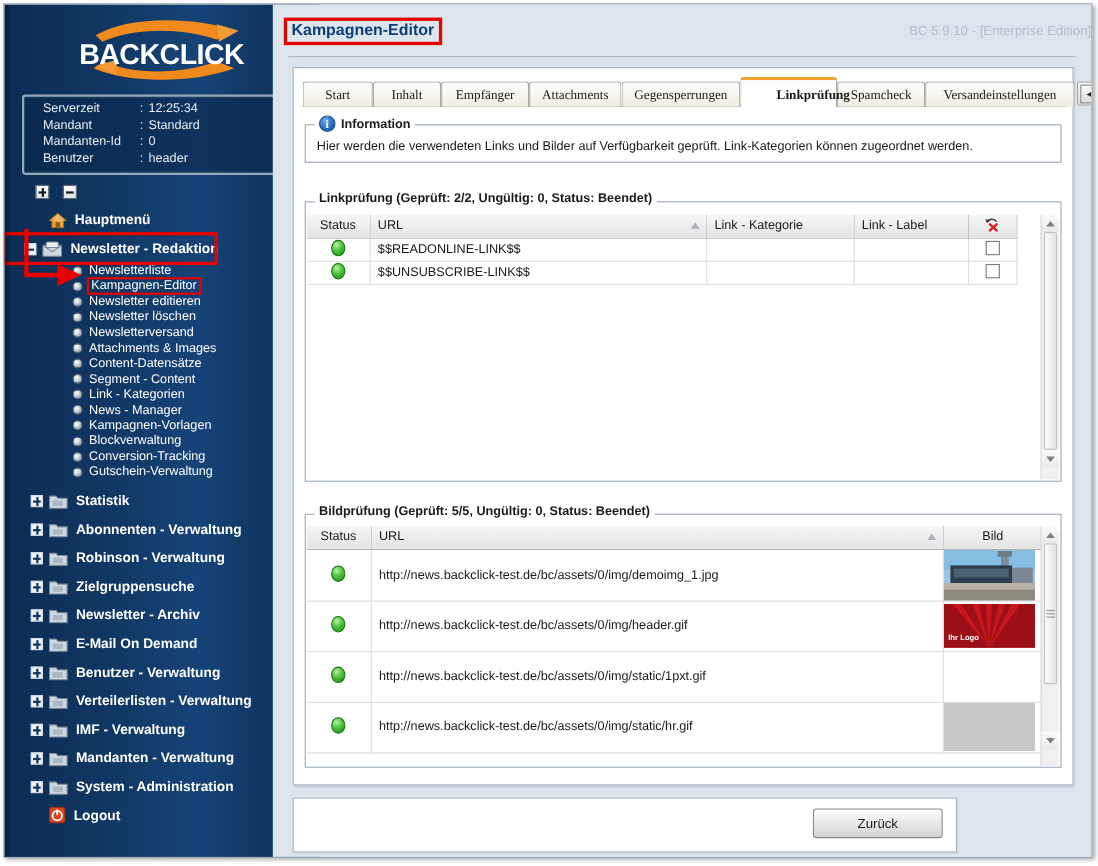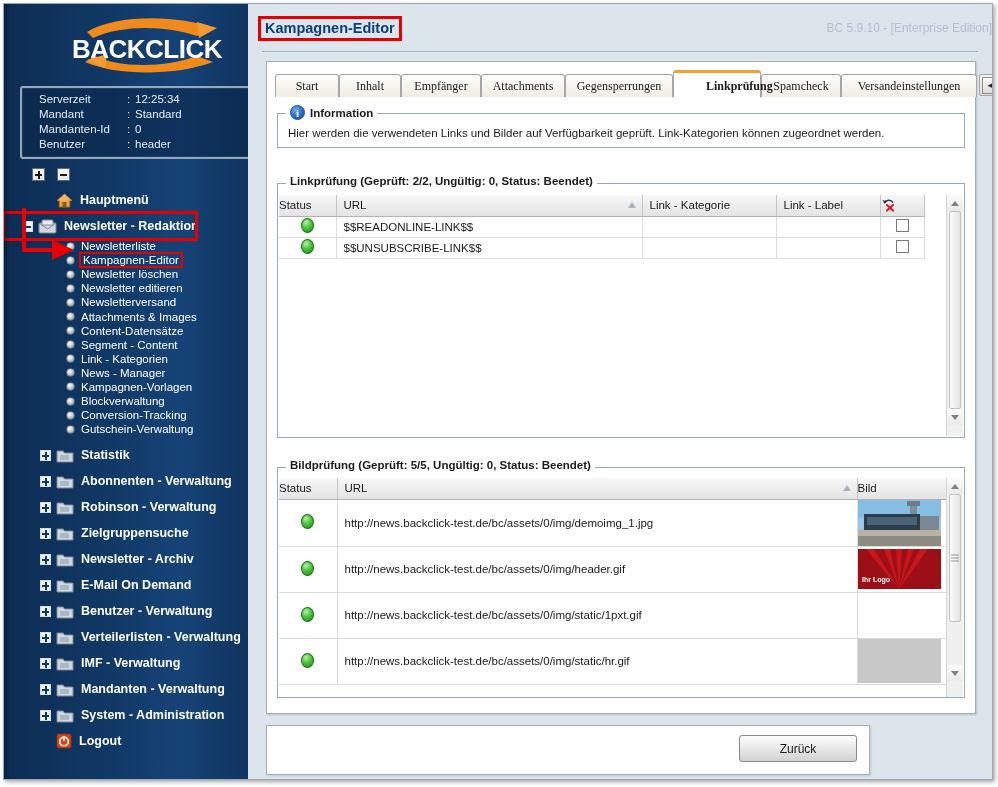--- a/index.html
+++ b/index.html
@@ -104,21 +104,21 @@
     content: "";
     position: absolute; left: 5px; top: 2px;
     width: 2px; height: 8px; background: #1a1a1a;
   }
 
   .nav-top { margin-top: 2px; }
   .nav-item {
     display: flex;
     align-items: center;
     height: 26px;
-    padding-left: 36px;
+    padding-left: 24px;
     color: #ffffff;
     font-size: 12.5px;
     font-weight: bold;
     cursor: pointer;
     white-space: nowrap;
   }
   .nav-item .exp {
     width: 11px; height: 11px;
     border: 1px solid #d3dbe3;
     background: #eef3f8;
@@ -322,21 +322,21 @@
     border-right: 1px solid #c4c4c4;
     border-bottom: 1px solid #b3b3b3;
     font-weight: normal;
     color: #1a1a1a;
     height: 21px;
     padding: 0 7px;
     text-align: left;
     position: relative;
     white-space: nowrap;
   }
-  .grid th.center { padding: 0; }
+  .grid th.center { text-align: center; padding: 0; }
   .grid td {
     border-right: 1px solid #dcdcdc;
     border-bottom: 1px solid #dcdcdc;
     padding: 0 7px;
     color: #1a1a1a;
     background: #ffffff;
     vertical-align: middle;
   }
   .grid td.center { text-align: center; padding: 0; }
   .sort-asc {
@@ -500,25 +500,25 @@
           <div class="sub-item">
             <span class="bullet"></span>
             <span class="lbl">Newsletterliste</span>
           </div>
           <div class="sub-item selected">
             <span class="bullet"></span>
             <span class="lbl">Kampagnen-Editor</span>
           </div>
           <div class="sub-item">
             <span class="bullet"></span>
+            <span class="lbl">Newsletter editieren</span>
+          </div>
+          <div class="sub-item">
+            <span class="bullet"></span>
             <span class="lbl">Newsletter löschen</span>
-          </div>
-          <div class="sub-item">
-            <span class="bullet"></span>
-            <span class="lbl">Newsletter editieren</span>
           </div>
           <div class="sub-item">
             <span class="bullet"></span>
             <span class="lbl">Newsletterversand</span>
           </div>
           <div class="sub-item">
             <span class="bullet"></span>
             <span class="lbl">Attachments &amp; Images</span>
           </div>
           <div class="sub-item">

